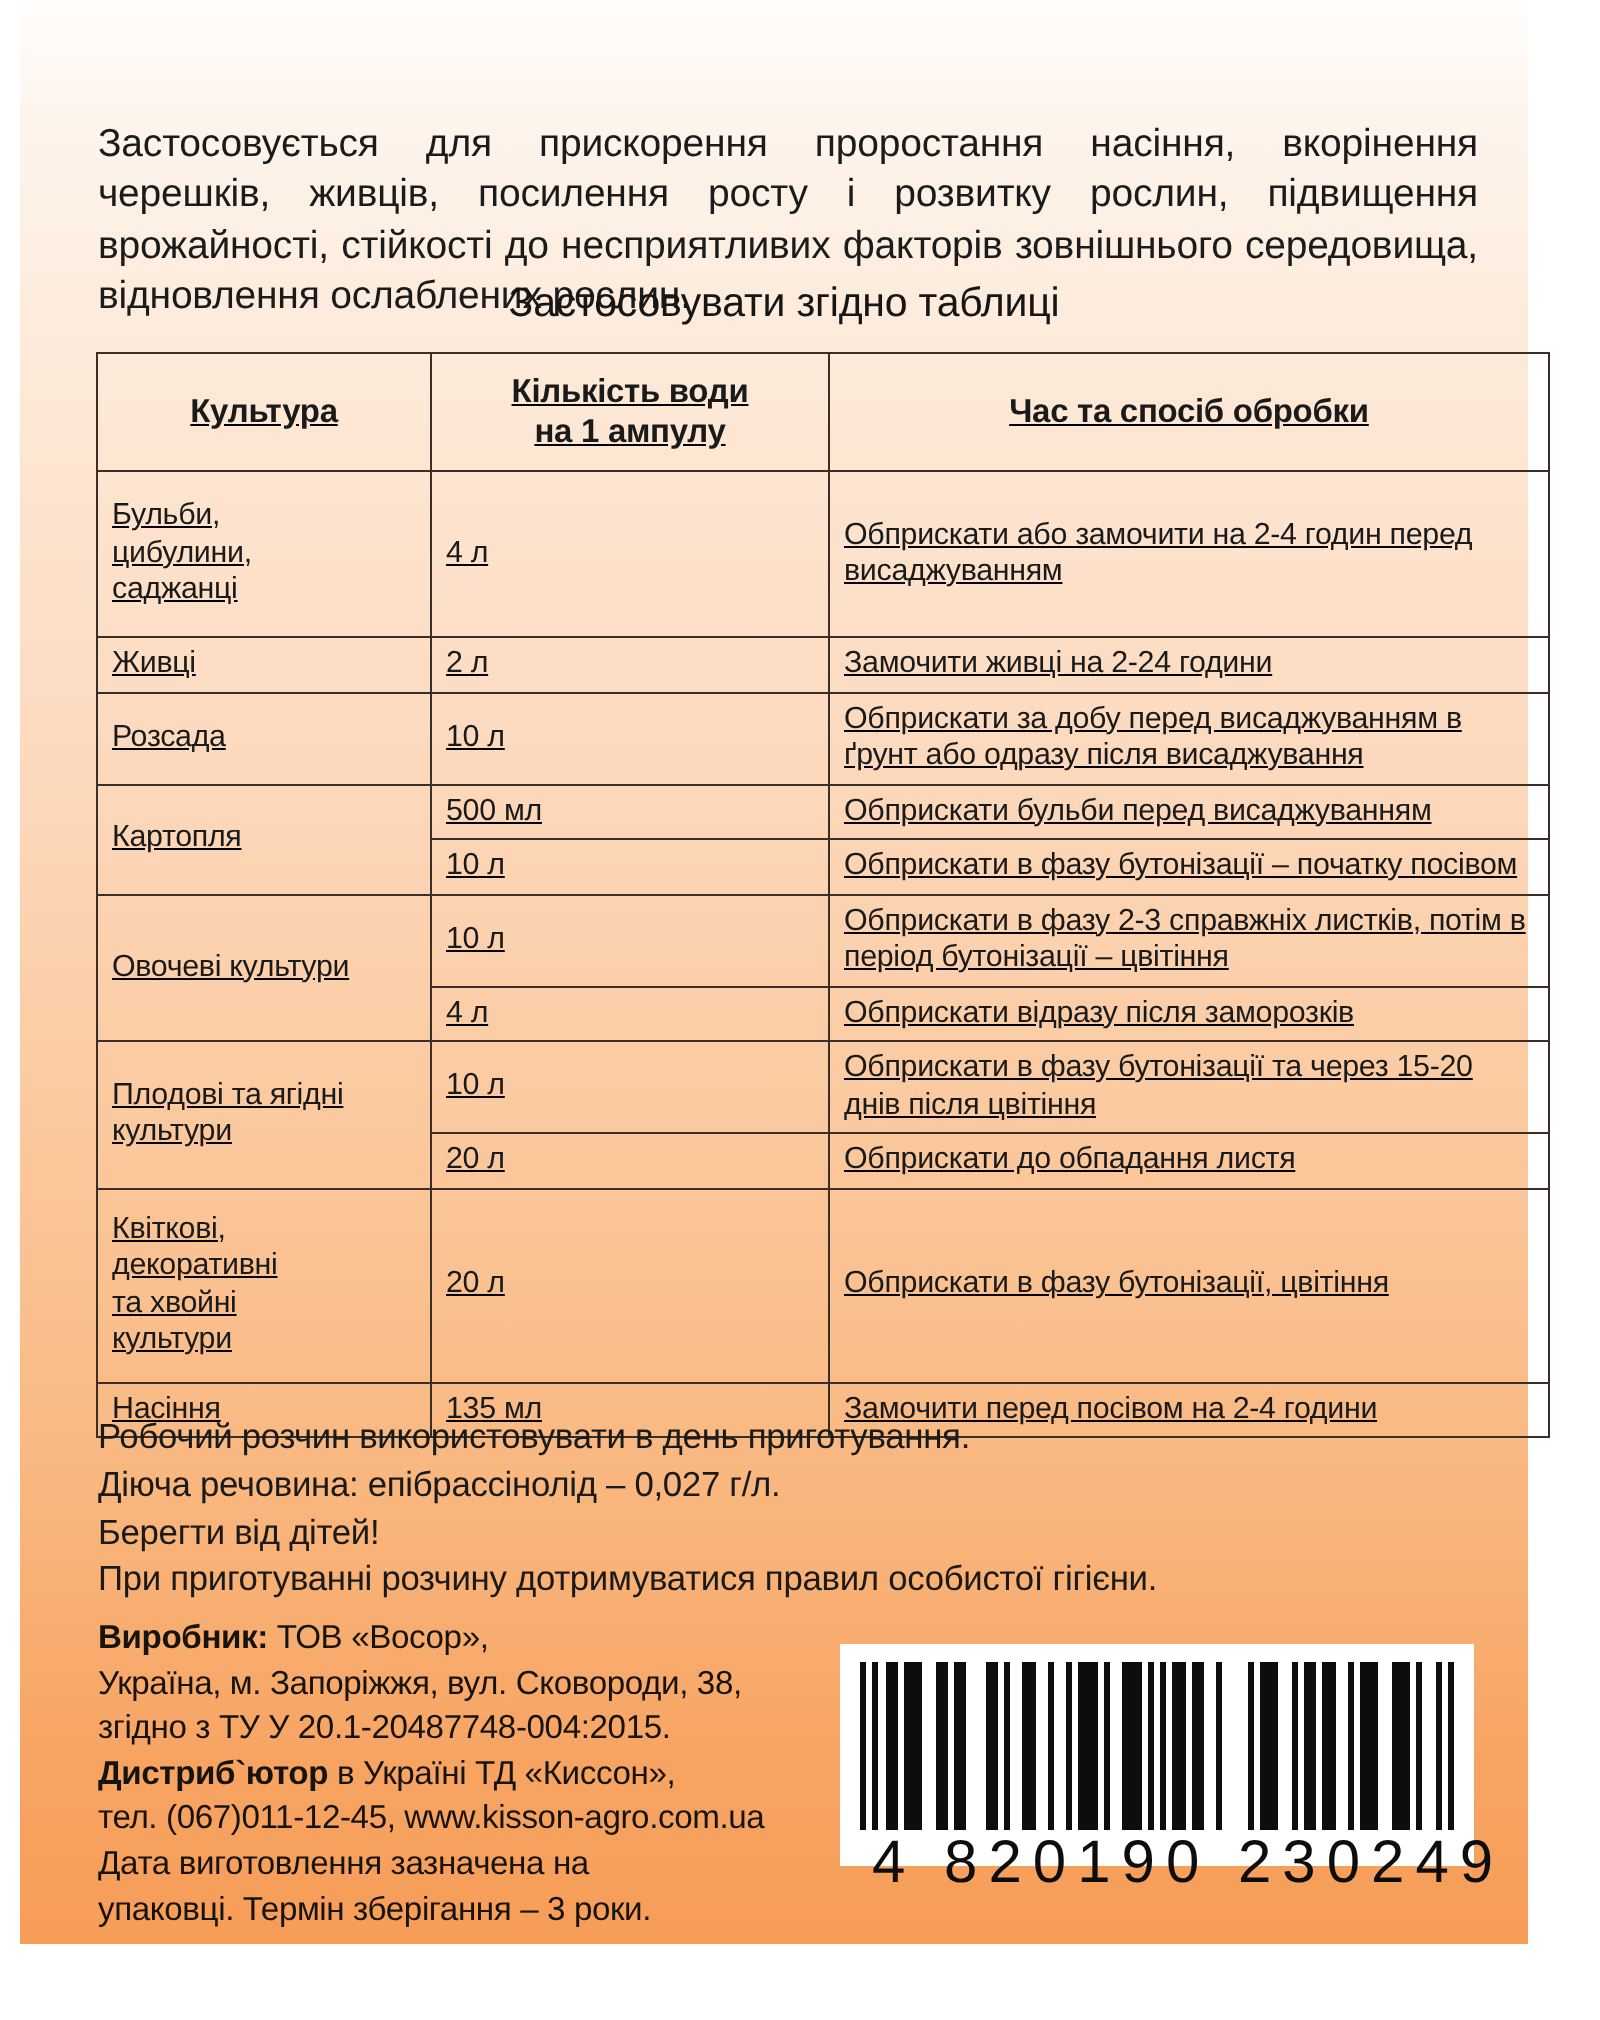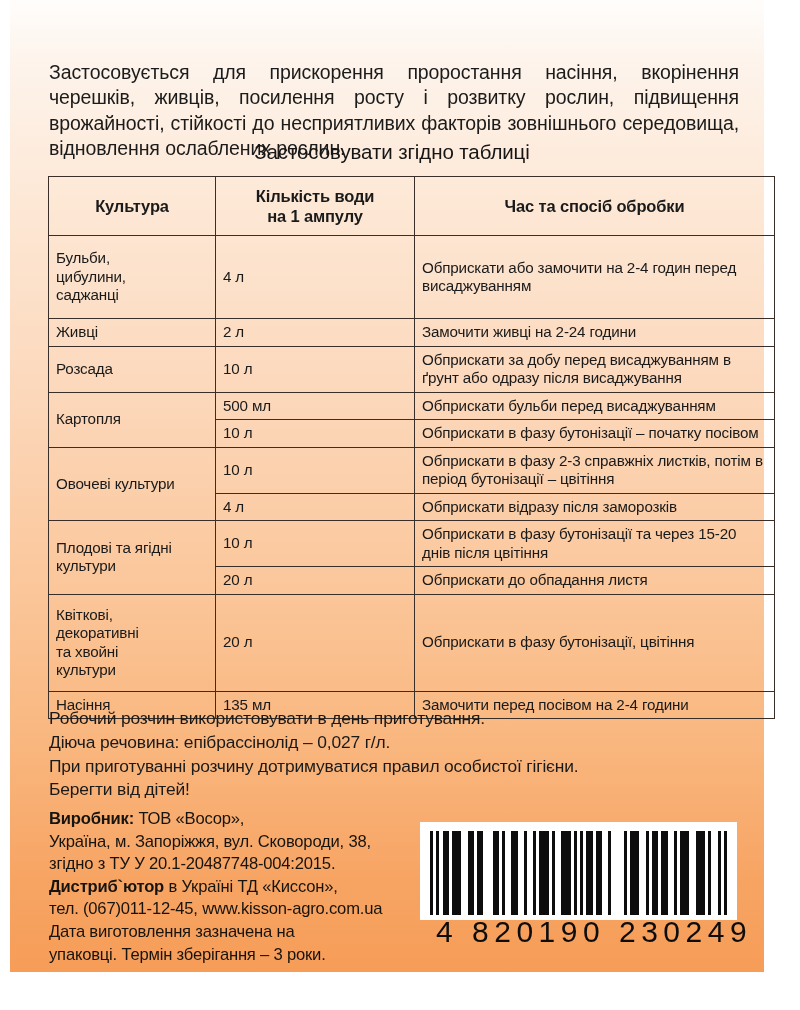--- a/index.html
+++ b/index.html
@@ -64,20 +64,21 @@
 
   
   #dosage-table {
     position: absolute;
     left: 38px;      
     top: 176px;
     width: 687px;
     border-collapse: collapse;
     table-layout: fixed;
     background: transparent;
+    text-decoration: underline;
   }
   #dosage-table th,
   #dosage-table td {
     border: 1.6px solid #3a2f28;
     padding: 4px 7px;
     font-size: 15.2px;
     line-height: 18.5px;
     color: #1a1a1a;
     vertical-align: middle;
     background: transparent;
@@ -126,21 +127,21 @@
   }
   #manufacturer .lbl { font-weight: bold; }
   #manufacturer div { white-space: nowrap; }
 
   
   #barcode-box {
     position: absolute;
     left: 410px;    
     top: 822px;
     width: 317px;
-    height: 98px;
+    height: 111px;
     background: #ffffff;
     box-sizing: border-box;
     padding: 9px 10px 4px 10px;
   }
   #barcode-bars {
     position: relative;
     width: 100%;
     height: 84px;
   }
   #barcode-bars i {
@@ -256,22 +257,22 @@
         <td class="c-water">135 мл</td>
         <td class="c-method">Замочити перед посівом на 2-4 години</td>
       </tr>
 
     </tbody>
   </table>
 
   <div id="notes">
     <div>Робочий розчин використовувати в день приготування.</div>
     <div>Діюча речовина: епібрассінолід – 0,027 г/л.</div>
+    <div>Берегти від дітей!</div>
     <div>При приготуванні розчину дотримуватися правил особистої гігієни.</div>
-    <div>Берегти від дітей!</div>
   </div>
 
   <div id="manufacturer">
     <div>
       <span class="lbl">Виробник:</span>
       <span>ТОВ «Восор»,</span>
     </div>
     <div>Україна, м. Запоріжжя, вул. Сковороди, 38,</div>
     <div>згідно з ТУ У 20.1-20487748-004:2015.</div>
     <div>

